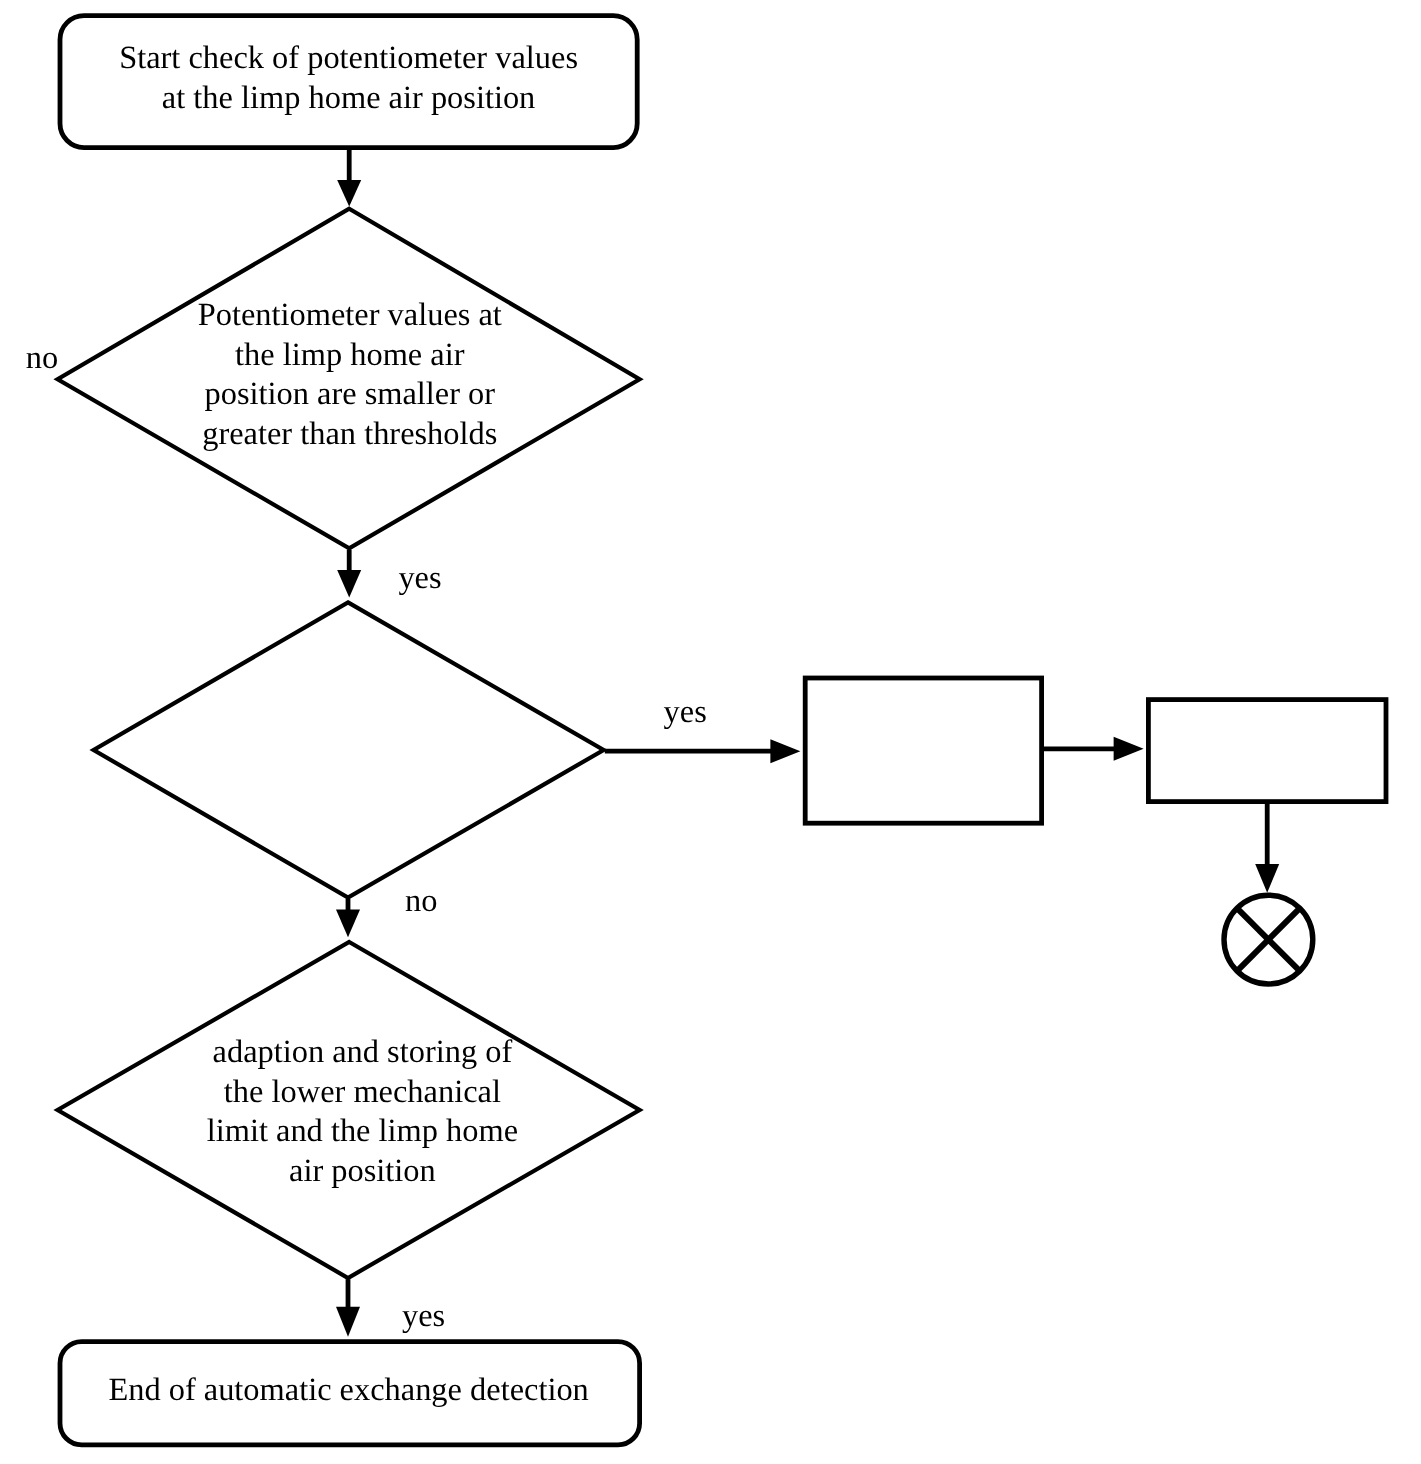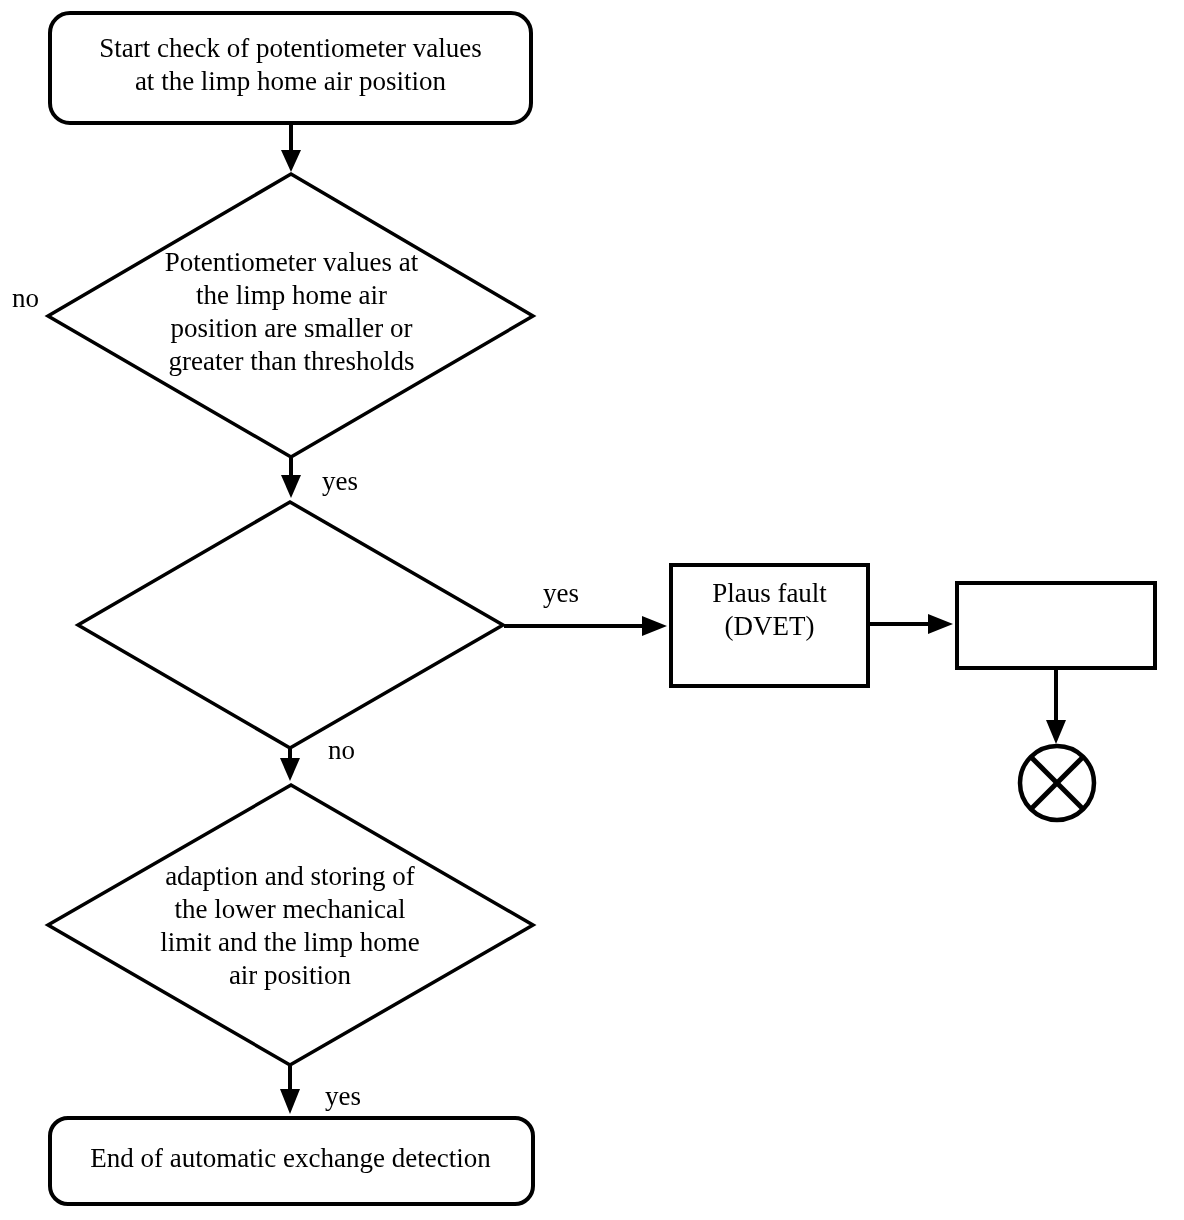--- a/index.html
+++ b/index.html
@@ -24,21 +24,21 @@
   .node-text {
     position: absolute;
     text-align: center;
     white-space: pre-line;
     font-size: 27px;
     line-height: 33px;
     color: #000000;
   }
   .edge-label {
     position: absolute;
-    text-align: left;
+    text-align: center;
     font-size: 27px;
     line-height: 30px;
     color: #000000;
   }
 </style>
 </head>
 <body>
 
 <div class="canvas">
 
@@ -86,25 +86,23 @@
 
   <div class="node-text" style="left:48px; top:21px; width:485px;margin-top:11px;">Start check of potentiometer values
 at the limp home air position</div>
 
   <div class="node-text" style="left:90px; top:246px; width:403px;">Potentiometer values at
 the limp home air
 position are smaller or
 greater than thresholds</div>
 
 
-  <div class="node-text" style="left:671px; top:577px; width:197px;">Plaus fault
-(DVET)</div>
 
 
-  <div class="node-text" style="left:88px; top:860px; width:404px;">adaption and storing of
+  <div class="node-text" style="left:100px; top:860px; width:404px;">adaption and storing of
 the lower mechanical
 limit and the limp home
 air position</div>
 
   <div class="node-text" style="left:48px; top:1142px; width:485px;">End of automatic exchange detection</div>
 
   <div class="edge-label" style="left:12px; top:283px; width:46px;">no</div>
 
   <div class="edge-label" style="left:322px; top:466px; width:56px;">yes</div>
 

